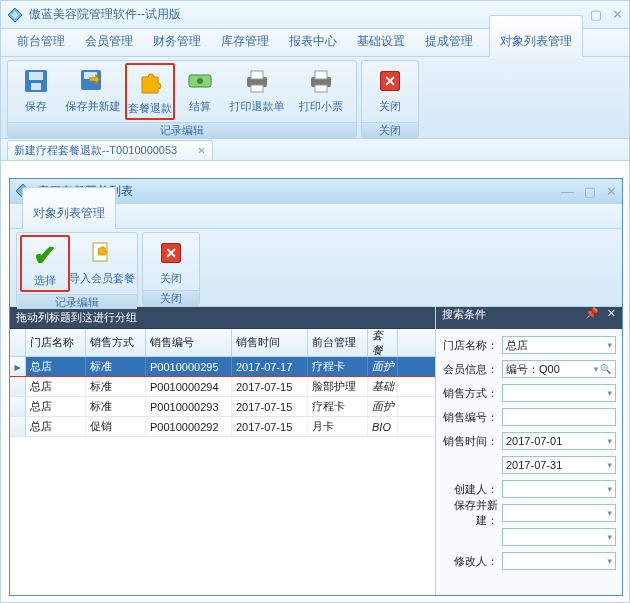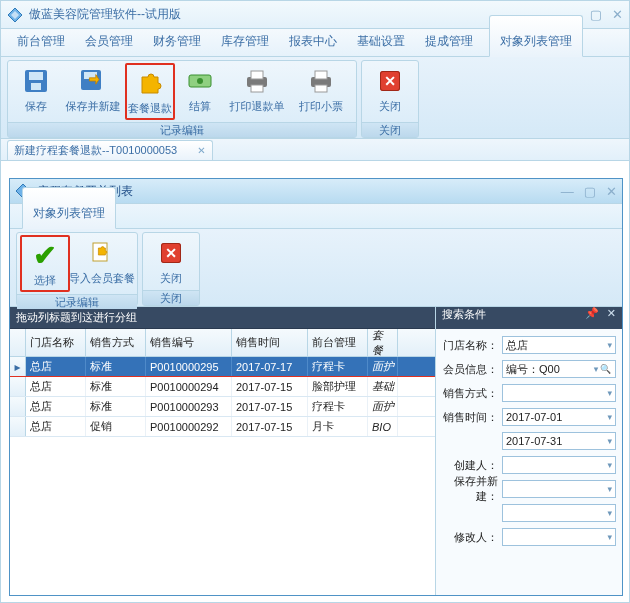--- a/index.html
+++ b/index.html
@@ -323,20 +323,26 @@
               </div>
           </div>
           <div class="form-row">
             <div class="form-label">销售方式：</div>
             <div class="form-input">
                 <span></span>
                 <span class="dd">▾</span>
               </div>
           </div>
           <div class="form-row">
+            <div class="form-label">销售编号：</div>
+            <div class="form-input">
+                <span></span>
+              </div>
+          </div>
+          <div class="form-row">
             <div class="form-label">销售时间：</div>
             <div class="form-input">
                 <span>2017-07-01</span>
                 <span class="dd">▾</span>
               </div>
           </div>
           <div class="form-row indent-row">
             <div class="form-label">.</div>
             <div class="form-input">
                 <span>2017-07-31</span>

